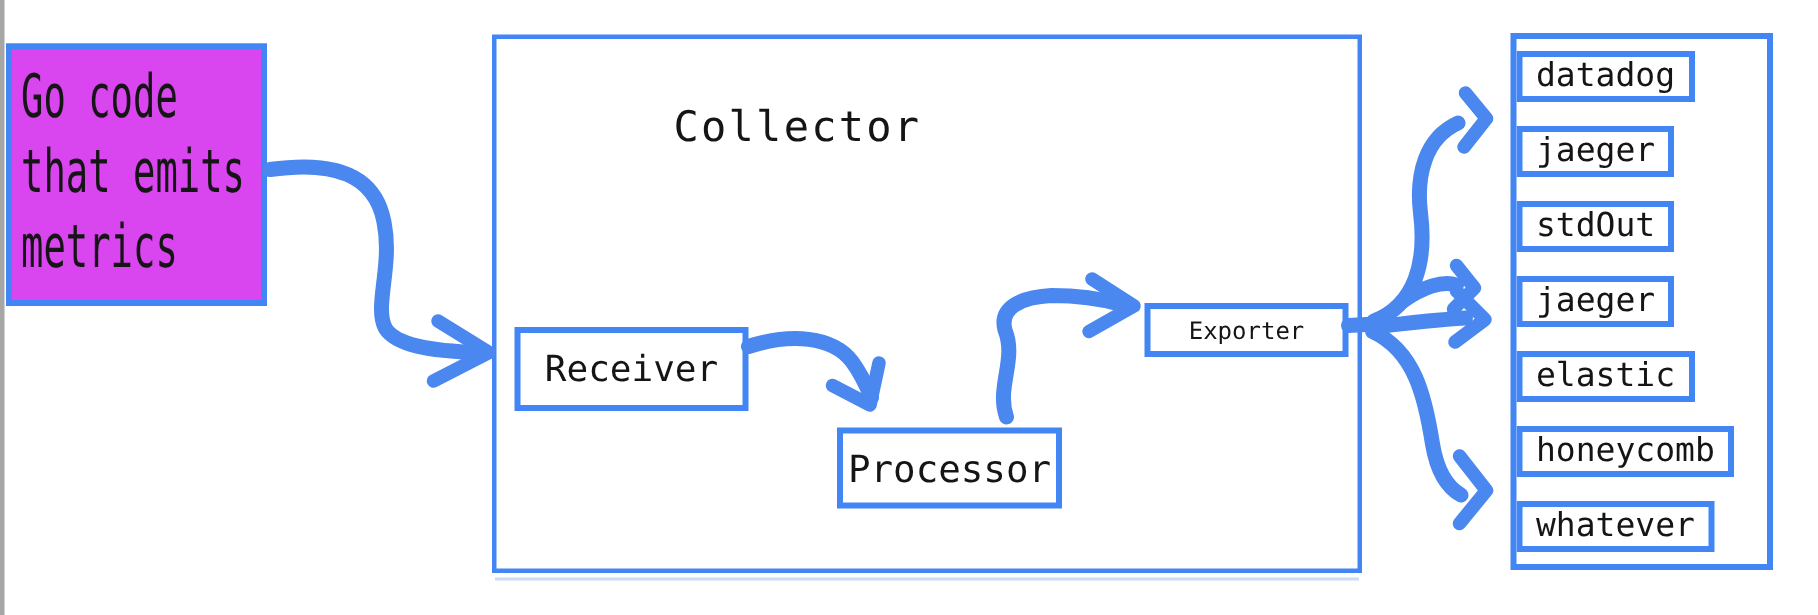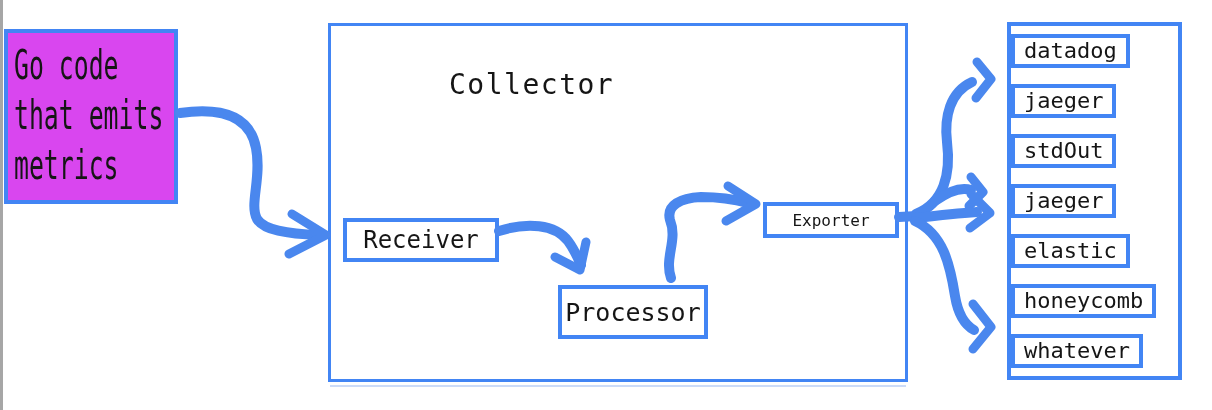--- a/index.html
+++ b/index.html
@@ -46,21 +46,21 @@
   .collector-shadow-line {
     position: absolute; left: 330px; top: 385px; width: 576px; height: 2px;
     background: var(--faint-line);
   }
 
   
   .comp-node {
     position: absolute; border: 4px solid var(--accent); background: #fff;
     display: flex; align-items: center; justify-content: center;
   }
-  .comp-receiver  { left: 343px; top: 218px; width: 156px; height: 44px; font-size: 24px; }
+  .comp-receiver  { left: 343px; top: 218px; width: 156px; height: 56px; font-size: 24px; }
   .comp-processor { left: 558px; top: 285px; width: 150px; height: 54px; font-size: 25px; }
   .comp-exporter  { left: 763px; top: 202px; width: 136px; height: 36px; font-size: 16px; }
 
   
   .backends-container {
     position: absolute; left: 1007px; top: 22px; width: 175px; height: 358px;
     border: 4px solid var(--accent); background: #fff;
     display: flex; flex-direction: column; justify-content: space-around; align-items: flex-start;
   }
   .backend-node {

